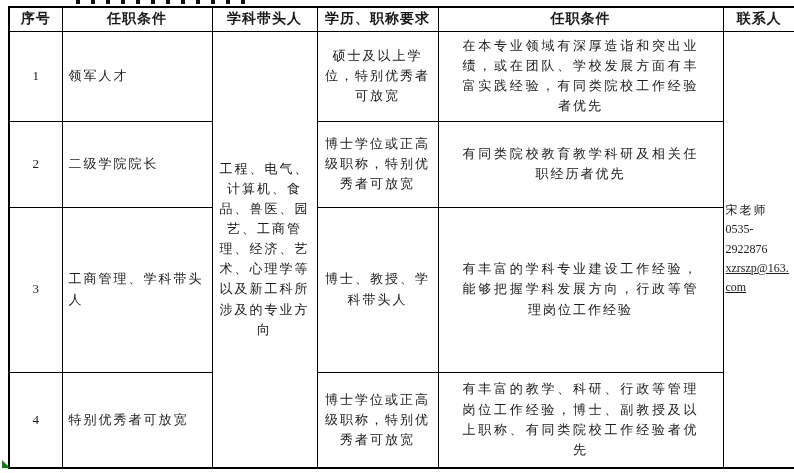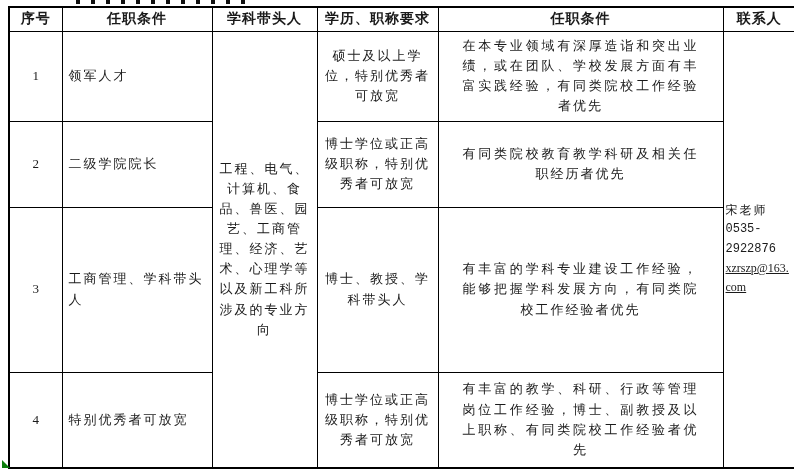--- a/index.html
+++ b/index.html
@@ -50,21 +50,21 @@
     text-align-last: center;
     padding: 0 24px;
   }
   td.c-contact {
     text-align: left;
     padding: 0 2px;
     font-size: 12px;
     line-height: 1.6;
   }
   .contact-name { display: block; letter-spacing: 2px; }
-  .contact-phone { display: block; letter-spacing: 0; font-family: Liberation Mono, monospace; }
+  .contact-phone { display: block; letter-spacing: 0; }
   .contact-email { display: block; letter-spacing: 0; overflow-wrap: anywhere; text-decoration: underline; }
   .green-corner-mark {
     position: absolute; left: 2px; top: 460px;
     width: 0; height: 0;
     border-left: 8px solid #0b7d0b;
     border-top: 8px solid transparent;
   }
 </style>
 </head>
 <body>
@@ -104,21 +104,21 @@
   <tr style="height:86px">
     <td class="c-no">2</td>
     <td class="c-category">二级学院院长</td>
     <td class="c-requirement">博士学位或正高级职称，特别优秀者可放宽</td>
     <td class="c-conditions">有同类院校教育教学科研及相关任职经历者优先</td>
   </tr>
   <tr style="height:165px">
     <td class="c-no">3</td>
     <td class="c-category">工商管理、学科带头人</td>
     <td class="c-requirement">博士、教授、学科带头人</td>
-    <td class="c-conditions">有丰富的学科专业建设工作经验，能够把握学科发展方向，有同类院校工作经验者优先</td>
+    <td class="c-conditions">有丰富的学科专业建设工作经验，能够把握学科发展方向，行政等管理岗位工作经验</td>
   </tr>
   <tr style="height:96px">
     <td class="c-no">4</td>
     <td class="c-category">特别优秀者可放宽</td>
     <td class="c-requirement">博士学位或正高级职称，特别优秀者可放宽</td>
     <td class="c-conditions">有丰富的教学、科研、行政等管理岗位工作经验，博士、副教授及以上职称、有同类院校工作经验者优先</td>
   </tr>
 </tbody>
   </table>
 

